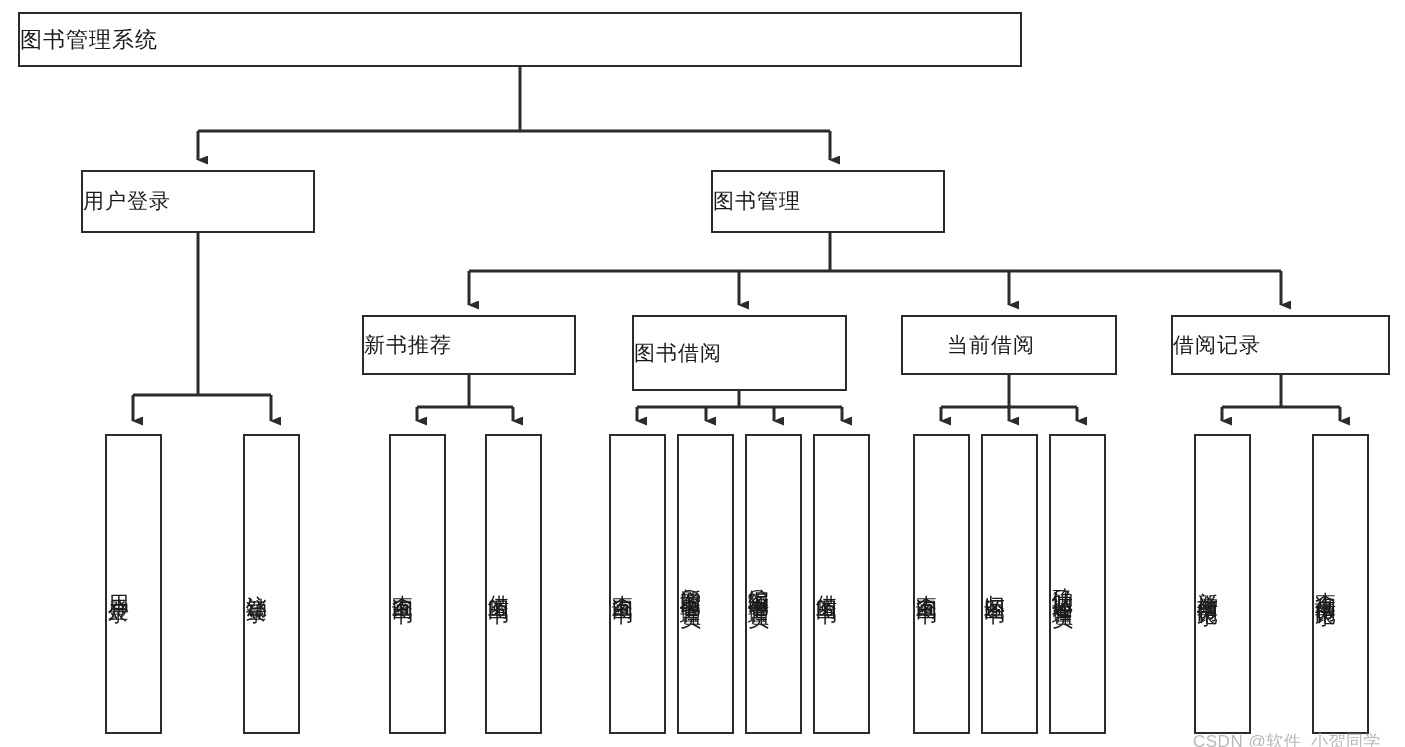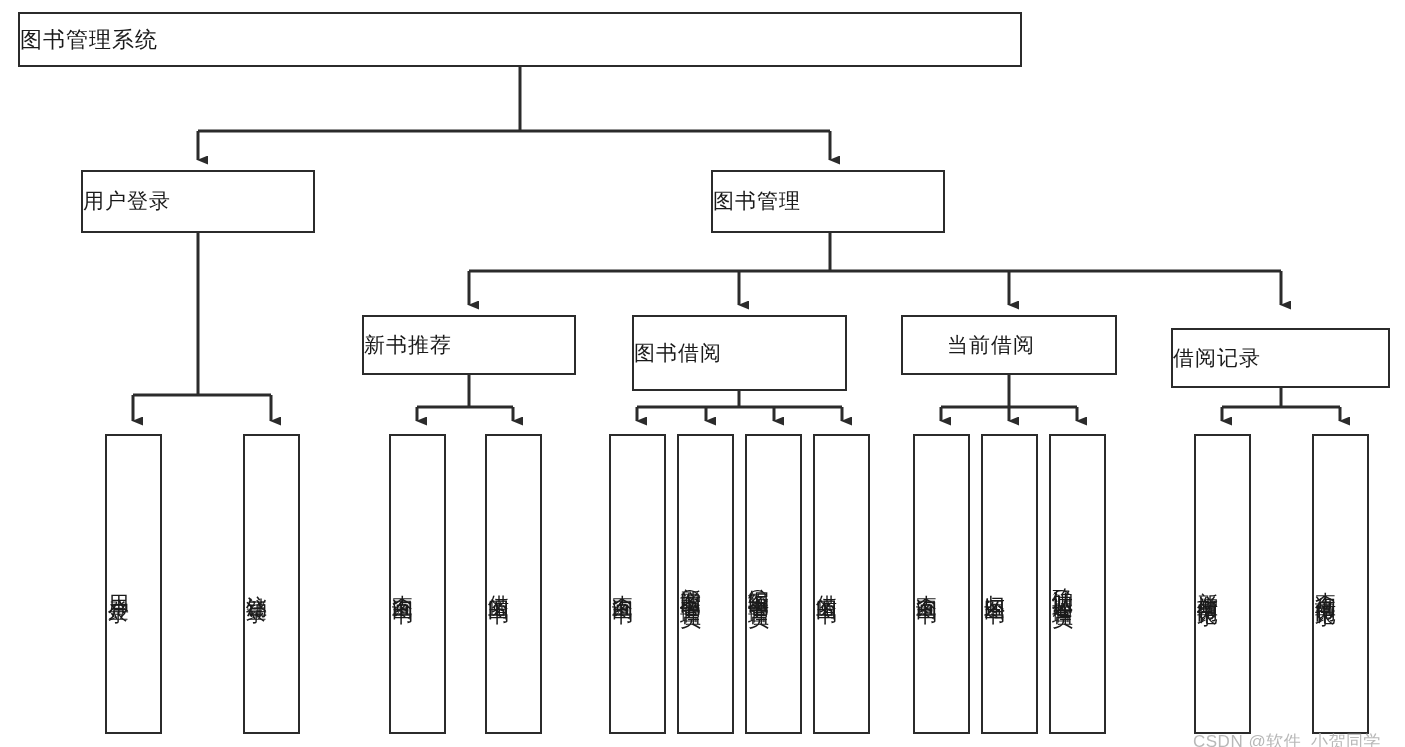--- a/index.html
+++ b/index.html
@@ -133,21 +133,21 @@
 
   <div class="node h" style="left:362px; top:315px; width:214px; height:60px;">
     <span>新书推荐</span>
   </div>
   <div class="node h" style="left:632px; top:315px; width:215px; height:76px;">
     <span>图书借阅</span>
   </div>
   <div class="node h" style="left:901px; top:315px; width:216px; height:60px;padding-left:44px;">
     <span>当前借阅</span>
   </div>
-  <div class="node h" style="left:1171px; top:315px; width:219px; height:60px;margin-top:13px;">
+  <div class="node h" style="left:1171px; top:315px; width:219px; height:60px;">
     <span>借阅记录</span>
   </div>
 
   <div class="node v" style="left:105px; top:434px; width:57px; height:300px;">
     <span class="vtext">用户登录</span>
   </div>
   <div class="node v" style="left:243px; top:434px; width:57px; height:300px;">
     <span class="vtext">注销登录</span>
   </div>
 

